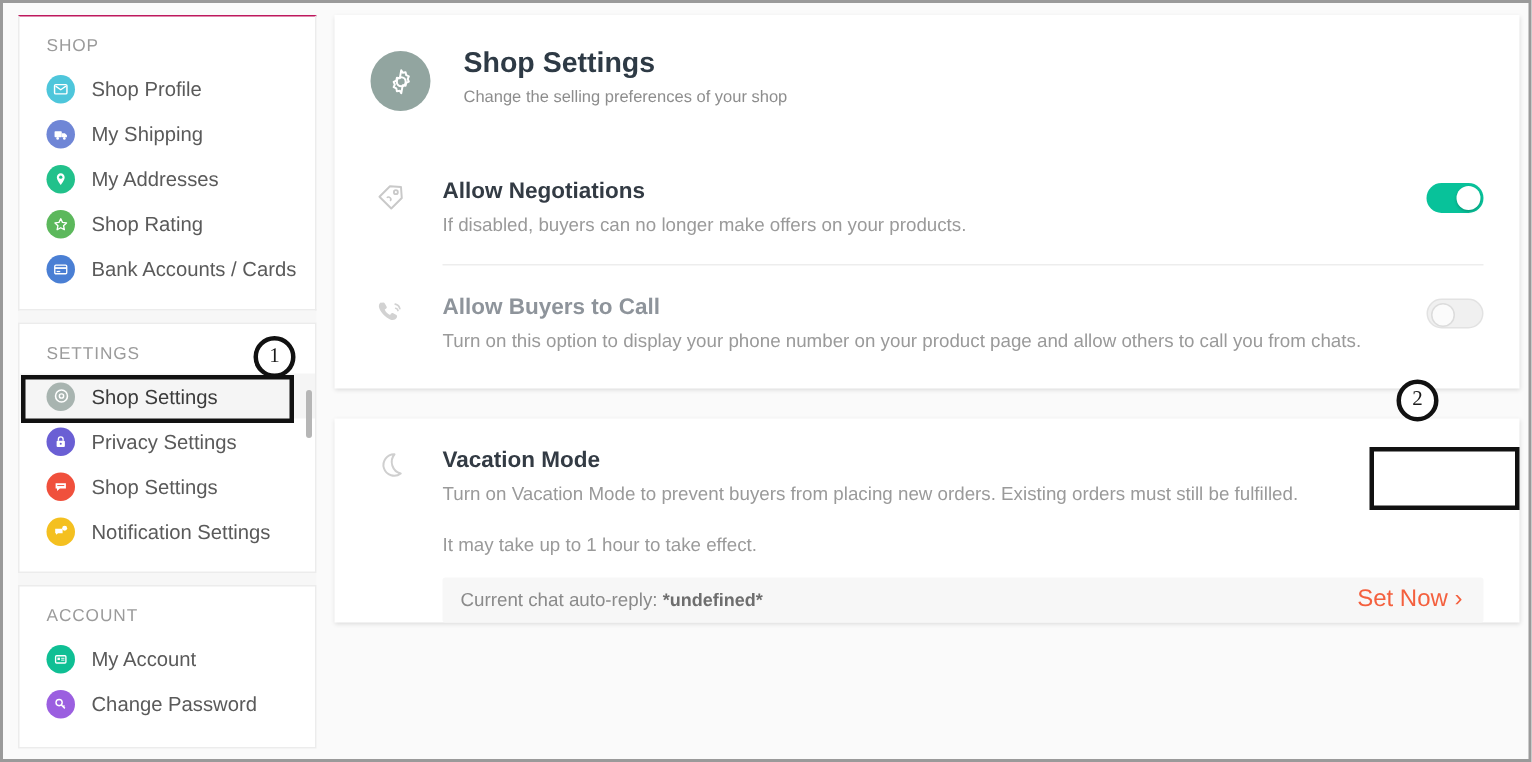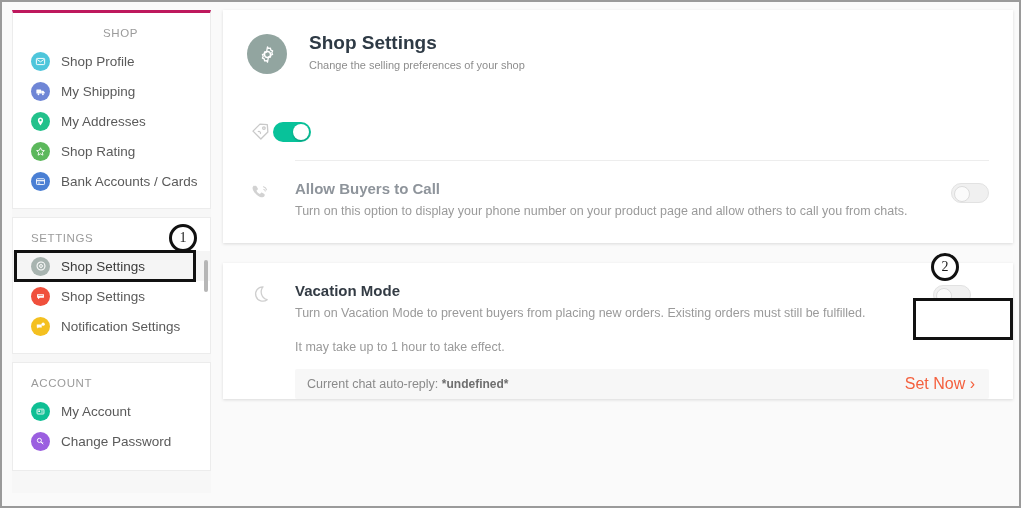--- a/index.html
+++ b/index.html
@@ -33,21 +33,21 @@
     height: 483px;
     background: #f7f7f7;
   }
   .side-card {
     background: #ffffff;
     border: 1px solid #ececec;
     border-top: none;
     box-sizing: border-box;
     width: 100%;
   }
-  .side-card.first { border-top: 3px solid #be185d; text-align: center; }
+  .side-card.first { border-top: 1px solid #be185d; }
 
   .group-title {
     font-size: 11.5px;
     letter-spacing: 0.6px;
     color: #9b9b9b;
     padding: 14px 0 7px 18px;
     font-weight: 400;
   }
 
   .nav-item {
@@ -335,20 +335,30 @@
       <div class="nav-item active">
         <span class="ic" style="background:#a8b4b0">
           <svg width="12" height="12" viewBox="0 0 16 16">
               <circle cx="8" cy="8" r="5.3" fill="none" stroke="#fff" stroke-width="1.4"></circle>
               <circle cx="8" cy="8" r="1.9" fill="none" stroke="#fff" stroke-width="1.3"></circle>
             </svg>
         </span>
         <span class="label">Shop Settings</span>
       </div>
 
+      <div class="nav-item">
+        <span class="ic" style="background:#6a5fd4">
+          <svg width="11" height="11" viewBox="0 0 16 16">
+              <rect x="4" y="7" width="8" height="6" rx="1" fill="#fff"></rect>
+              <path d="M5.7 7V5.6a2.3 2.3 0 0 1 4.6 0V7" fill="none" stroke="#fff" stroke-width="1.3"></path>
+              <circle cx="8" cy="10" r="1" fill="#6a5fd4"></circle>
+            </svg>
+        </span>
+        <span class="label">Privacy Settings</span>
+      </div>
 
       <div class="nav-item">
         <span class="ic" style="background:#f0503c">
           <svg width="11" height="11" viewBox="0 0 16 16">
               <path d="M3 4.6h10v5.2H7.2L4.4 12V9.8H3z" fill="#fff"></path>
               <rect x="4.6" y="6.4" width="6.8" height="0.9" fill="#f0503c"></rect>
             </svg>
         </span>
         <span class="label">Shop Settings</span>
       </div>
@@ -413,20 +423,24 @@
       </div>
 
       <div class="setting-row">
         <div class="row-icon">
           <svg width="21" height="21" viewBox="0 0 24 24">
             <path d="M3.4 11.6l8-8 8.4.6.6 8.4-8 8z" fill="none" stroke="#c9c9c9" stroke-width="1.5" stroke-linejoin="round"></path>
             <circle cx="15.9" cy="8.1" r="1.5" fill="none" stroke="#c9c9c9" stroke-width="1.4"></circle>
             <path d="M9 12.4c.9-.9 2.1-.4 2.7.2.6.6.5 1.5-.2 2.2" fill="none" stroke="#c9c9c9" stroke-width="1.2"></path>
           </svg>
         </div>
+        <div class="row-body">
+          <div class="row-title">Allow Negotiations</div>
+          <div class="row-desc">If disabled, buyers can no longer make offers on your products.</div>
+        </div>
         <div class="toggle on">
           <span class="knob"></span>
         </div>
       </div>
 
       <div class="divider"></div>
 
       <div class="setting-row" style="padding-bottom:24px">
         <div class="row-icon">
           <svg width="21" height="21" viewBox="0 0 24 24">

